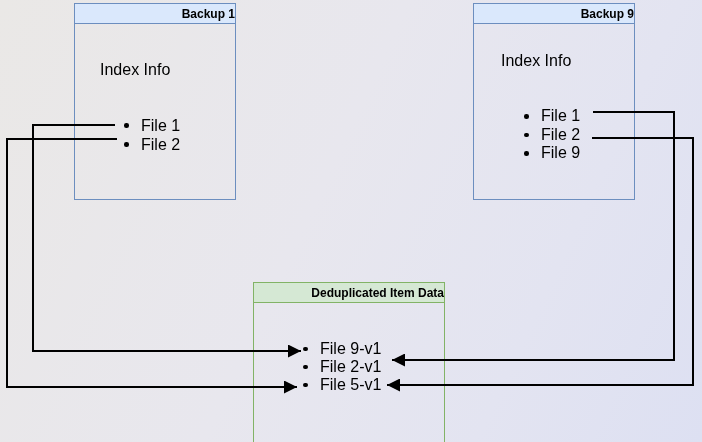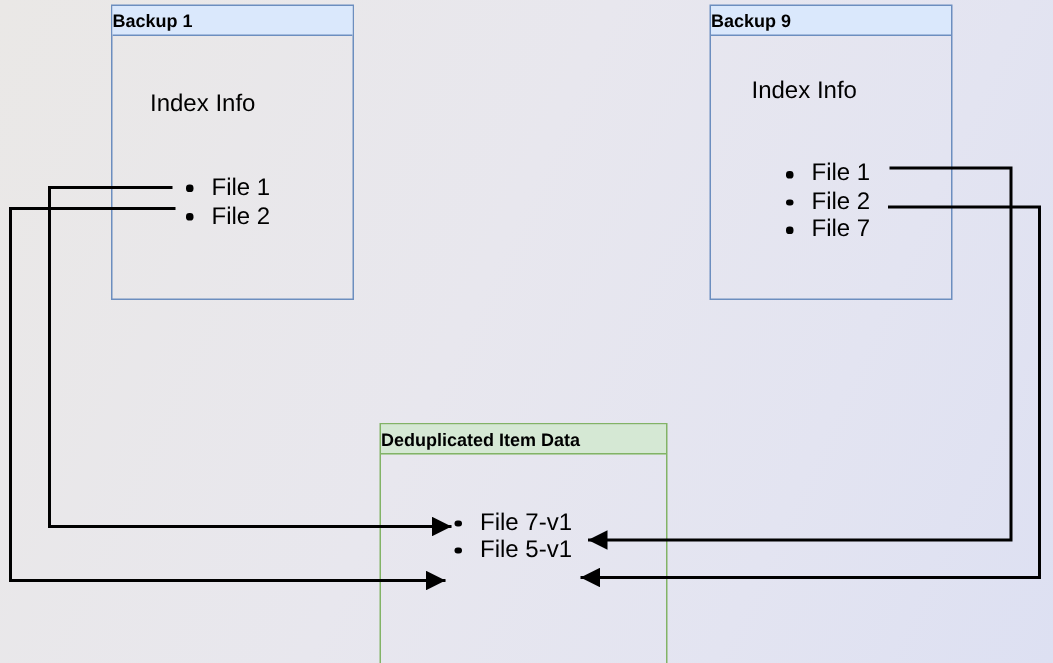--- a/index.html
+++ b/index.html
@@ -15,21 +15,21 @@
   .box {
     position: absolute;
     box-sizing: border-box;
     z-index: 1;
   }
   .box.blue  { border: 1.5px solid #6c8ebf; }
   .box.green { border: 1.5px solid #82b366; }
   .box-header {
     height: 20px;
     line-height: 20px;
-    text-align: left;
+    text-align: right;
     font-size: 12px;
     font-weight: bold;
     box-sizing: border-box;
   }
   .blue  .box-header { background: #dae8fc; border-bottom: 1.5px solid #6c8ebf; }
   .green .box-header { background: #d5e8d4; border-bottom: 1.5px solid #82b366; }
   #backup1 { left: 74px;  top: 3px;   width: 162px; height: 197px; }
   #backup2 { left: 473px; top: 3px;   width: 162px; height: 197px; }
   #dedup   { left: 253px; top: 282px; width: 192px; height: 177px; }
   .subtitle {
@@ -106,33 +106,37 @@
       <div class="li">
         <span class="bullet"></span>
         <span>File 1</span>
       </div>
       <div class="li">
         <span class="bullet"></span>
         <span>File 2</span>
       </div>
       <div class="li">
         <span class="bullet"></span>
-        <span>File 7</span>
+        <span>File 9</span>
       </div>
     </div>
   </div>
 
   <div class="box green" id="dedup">
     <div class="box-header">
       <span>Deduplicated Item Data</span>
     </div>
     <div class="list">
       <div class="li">
         <span class="bullet"></span>
-        <span>File 7-v1</span>
+        <span>File 9-v1</span>
+      </div>
+      <div class="li">
+        <span class="bullet"></span>
+        <span>File 2-v1</span>
       </div>
       <div class="li">
         <span class="bullet"></span>
         <span>File 5-v1</span>
       </div>
     </div>
   </div>
 
   <svg class="connectors" viewBox="0 0 702 442">
     <defs>

